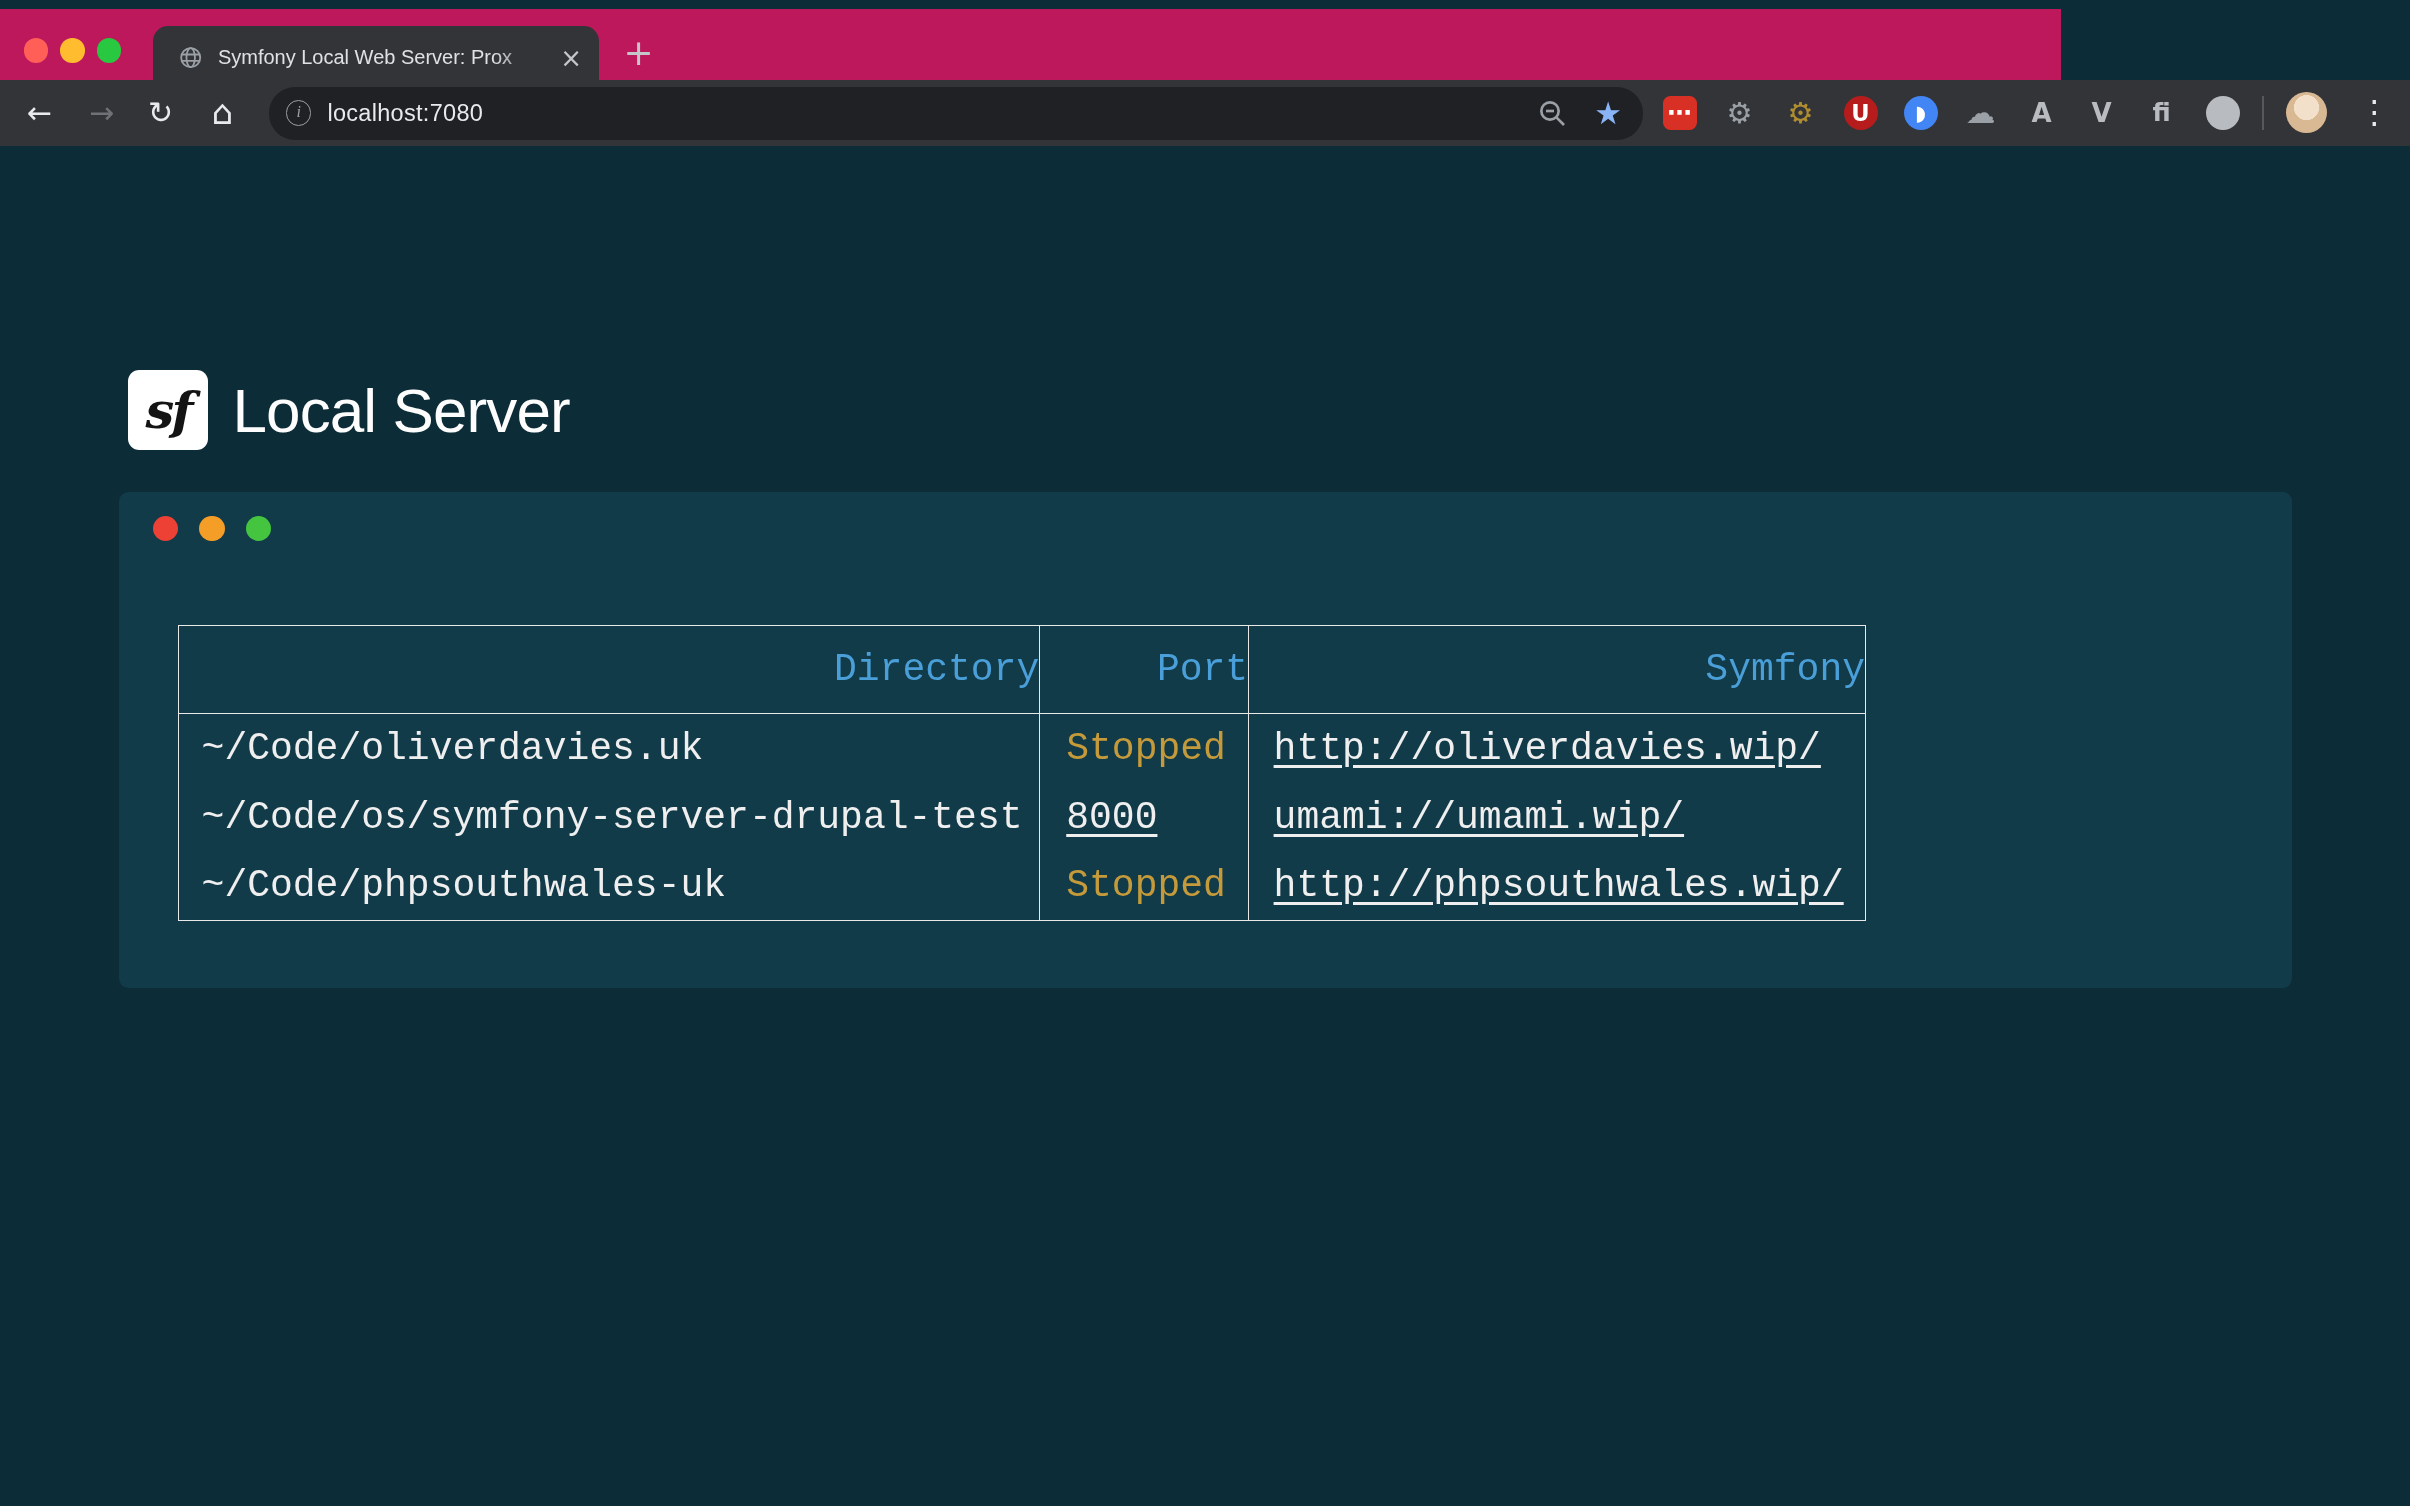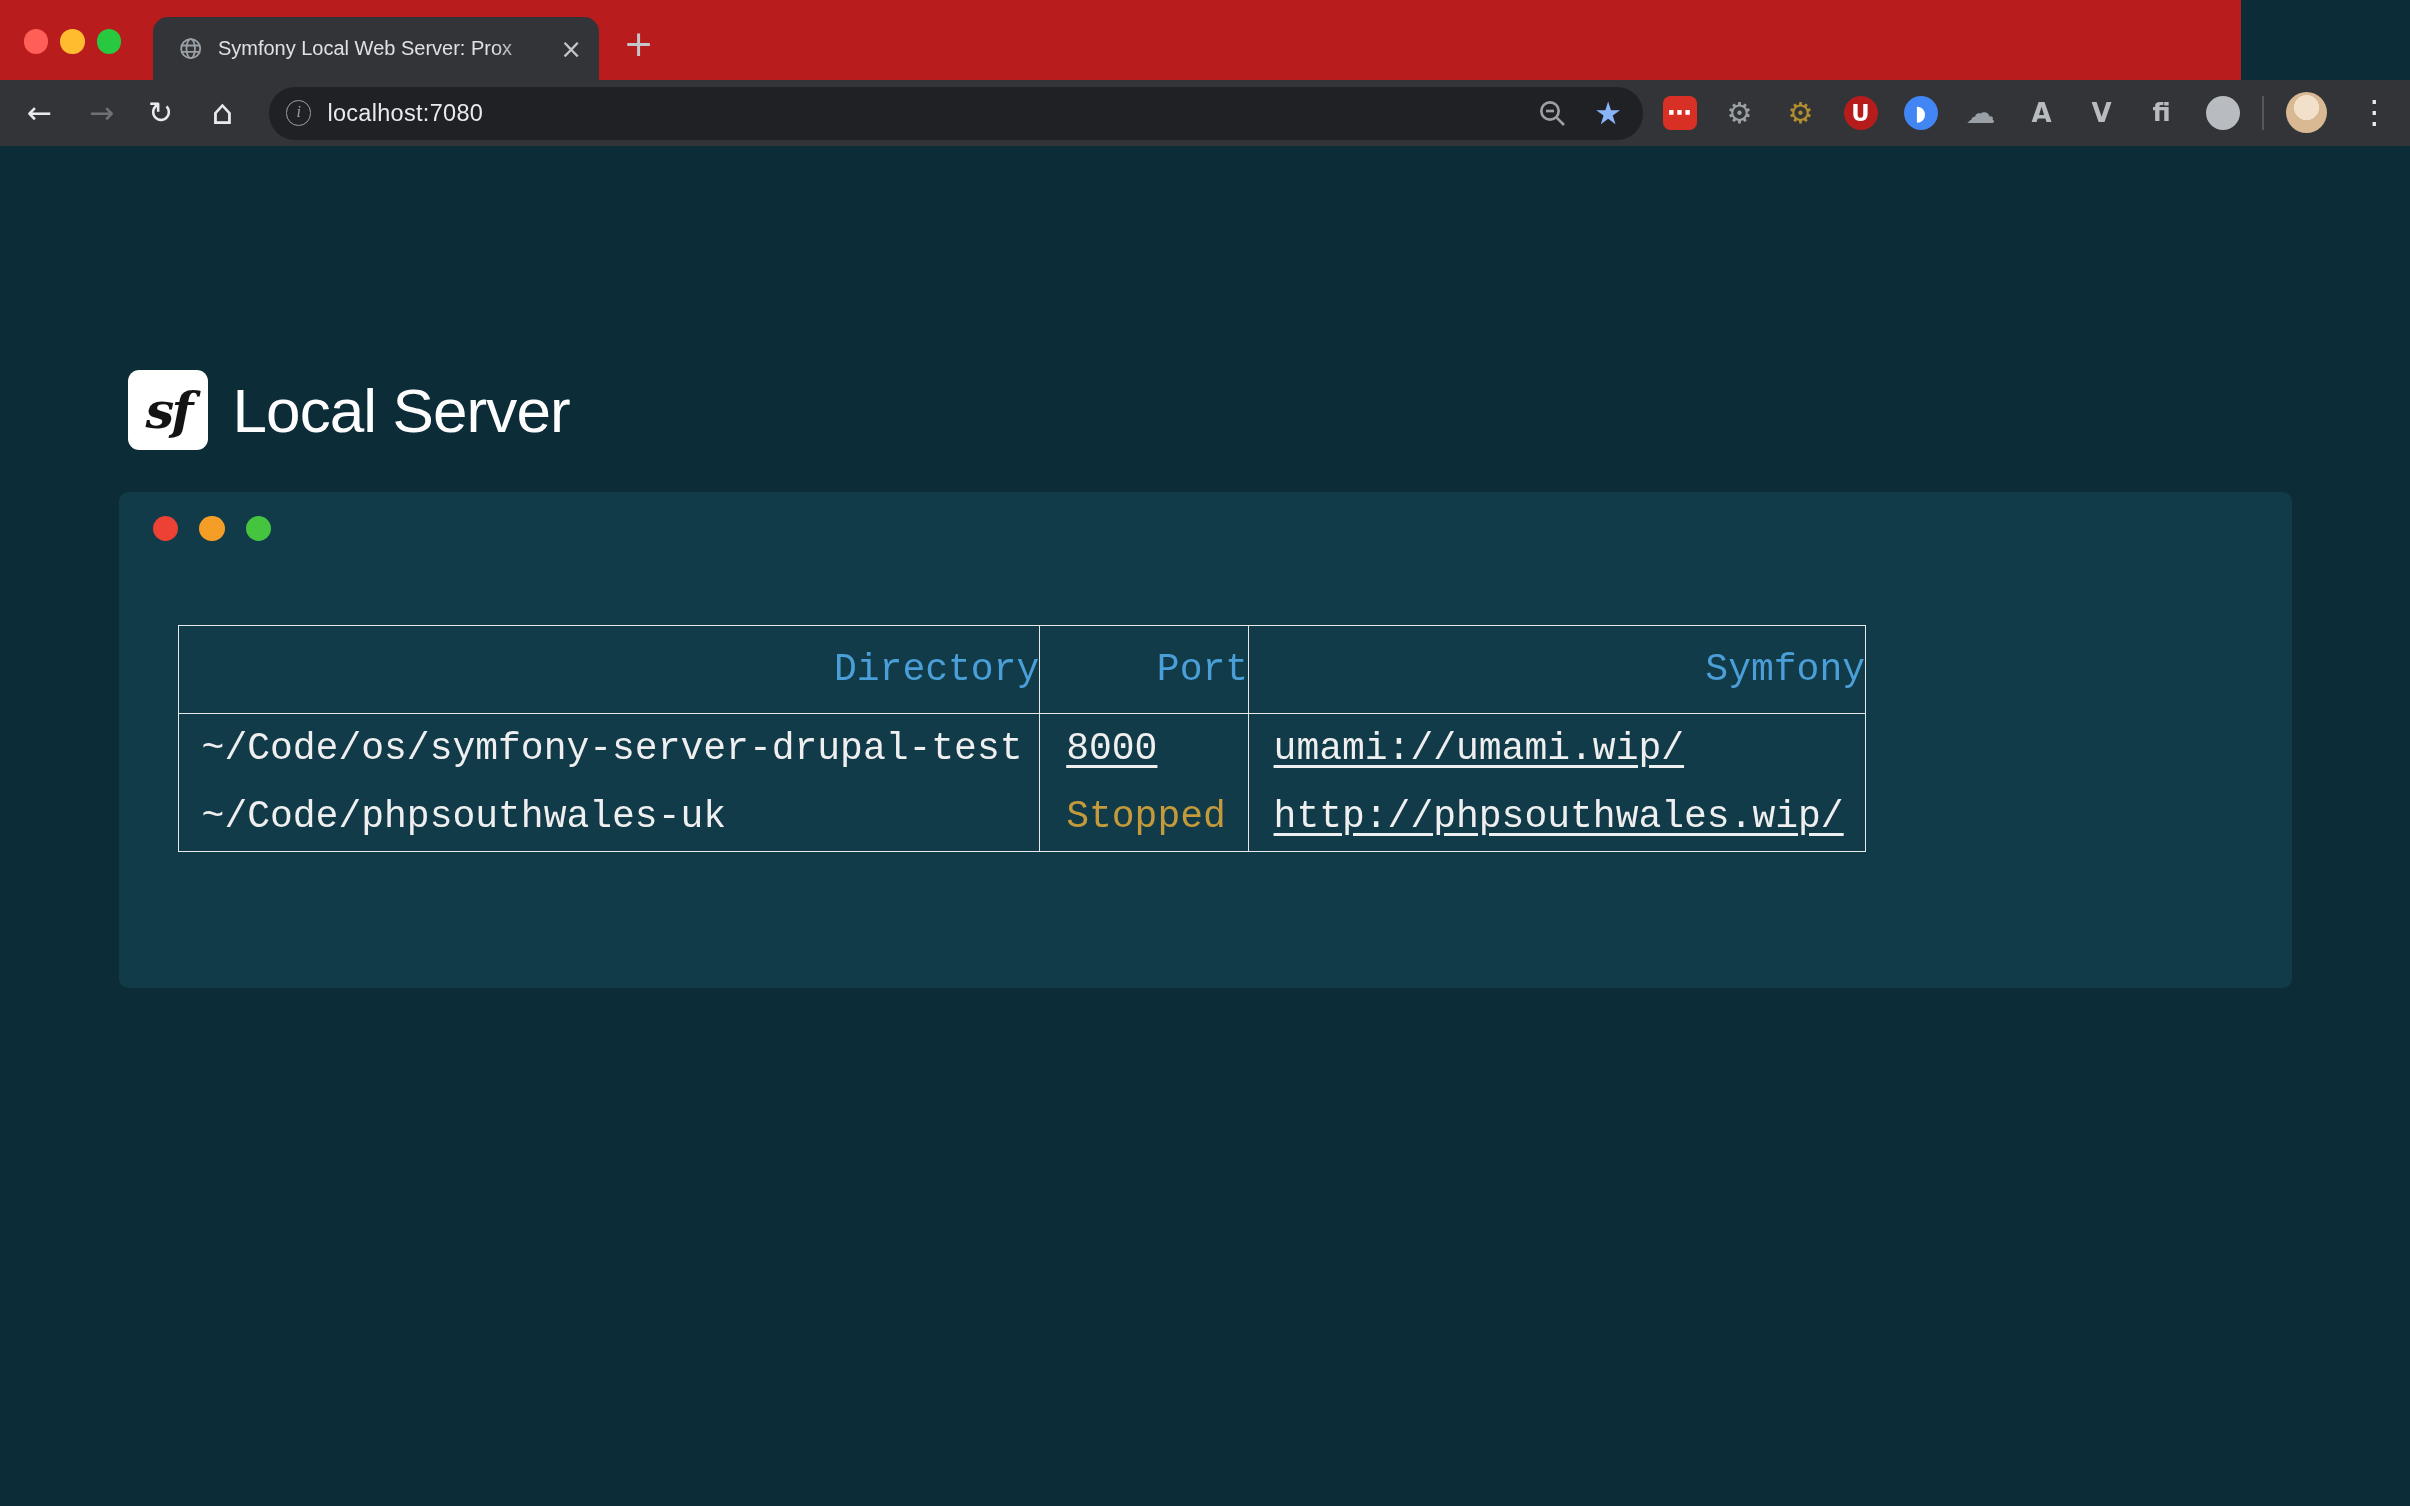--- a/index.html
+++ b/index.html
@@ -1,20 +1,20 @@
 <!DOCTYPE html>
 <html style="font-size:15px"><head>
 <meta charset="utf-8">
 <style>
   * { margin:0; padding:0; box-sizing:border-box; }
   html,body { width:2411px; height:1507px; overflow:hidden; background:#0c2c38;
               font-family:"Liberation Sans", sans-serif; }
 
   
-  .tabstrip { position:absolute; top:0; left:0; width:2241px; height:80px; background:#b91c1c; }
+  .tabstrip { position:absolute; top:9px; left:0; width:2061px; height:80px; background:#be185d; }
   .traffic { position:absolute; top:29px; left:23.5px; display:flex; gap:12.2px; }
   .tl { width:24.5px; height:24.5px; border-radius:50%; }
   .tl.red { background:#ff5f57; } .tl.yellow { background:#febc2e; } .tl.green { background:#28c840; }
 
   .tab { position:absolute; left:153px; top:17px; width:446px; height:63px; background:#333438;
          border-radius:15px 15px 0 0; display:flex; align-items:center; padding:0 17px 0 24.5px; }
   .tab-title { margin-left:15px; font-size:20px; color:#dfe1e5; white-space:nowrap; overflow:hidden;
                flex:1; -webkit-mask-image:linear-gradient(90deg,#000 82%,transparent);
                mask-image:linear-gradient(90deg,#000 82%,transparent); }
   .tab-close { font-family:"DejaVu Sans", sans-serif; font-size:26px; color:#c4c7ca; line-height:1;
@@ -192,20 +192,25 @@
           </colgroup>
         <thead>
           <tr>
             <th>Directory</th>
             <th>Port</th>
             <th>Symfony</th>
           </tr>
         </thead>
         <tbody>
           <tr>
+            <td class="c-dir">~/Code/oliverdavies.uk</td>
+            <td class="c-port"><span class="stopped">Stopped</span></td>
+            <td class="c-dom"><a class="srv-link" href="#">http://oliverdavies.wip/</a></td>
+          </tr>
+          <tr>
             <td class="c-dir">~/Code/os/symfony-server-drupal-test</td>
             <td class="c-port"><a class="srv-link" href="#">8000</a></td>
             <td class="c-dom"><a class="srv-link" href="#">umami://umami.wip/</a></td>
           </tr>
           <tr>
             <td class="c-dir">~/Code/phpsouthwales-uk</td>
             <td class="c-port"><span class="stopped">Stopped</span></td>
             <td class="c-dom"><a class="srv-link" href="#">http://phpsouthwales.wip/</a></td>
           </tr>
         </tbody>

